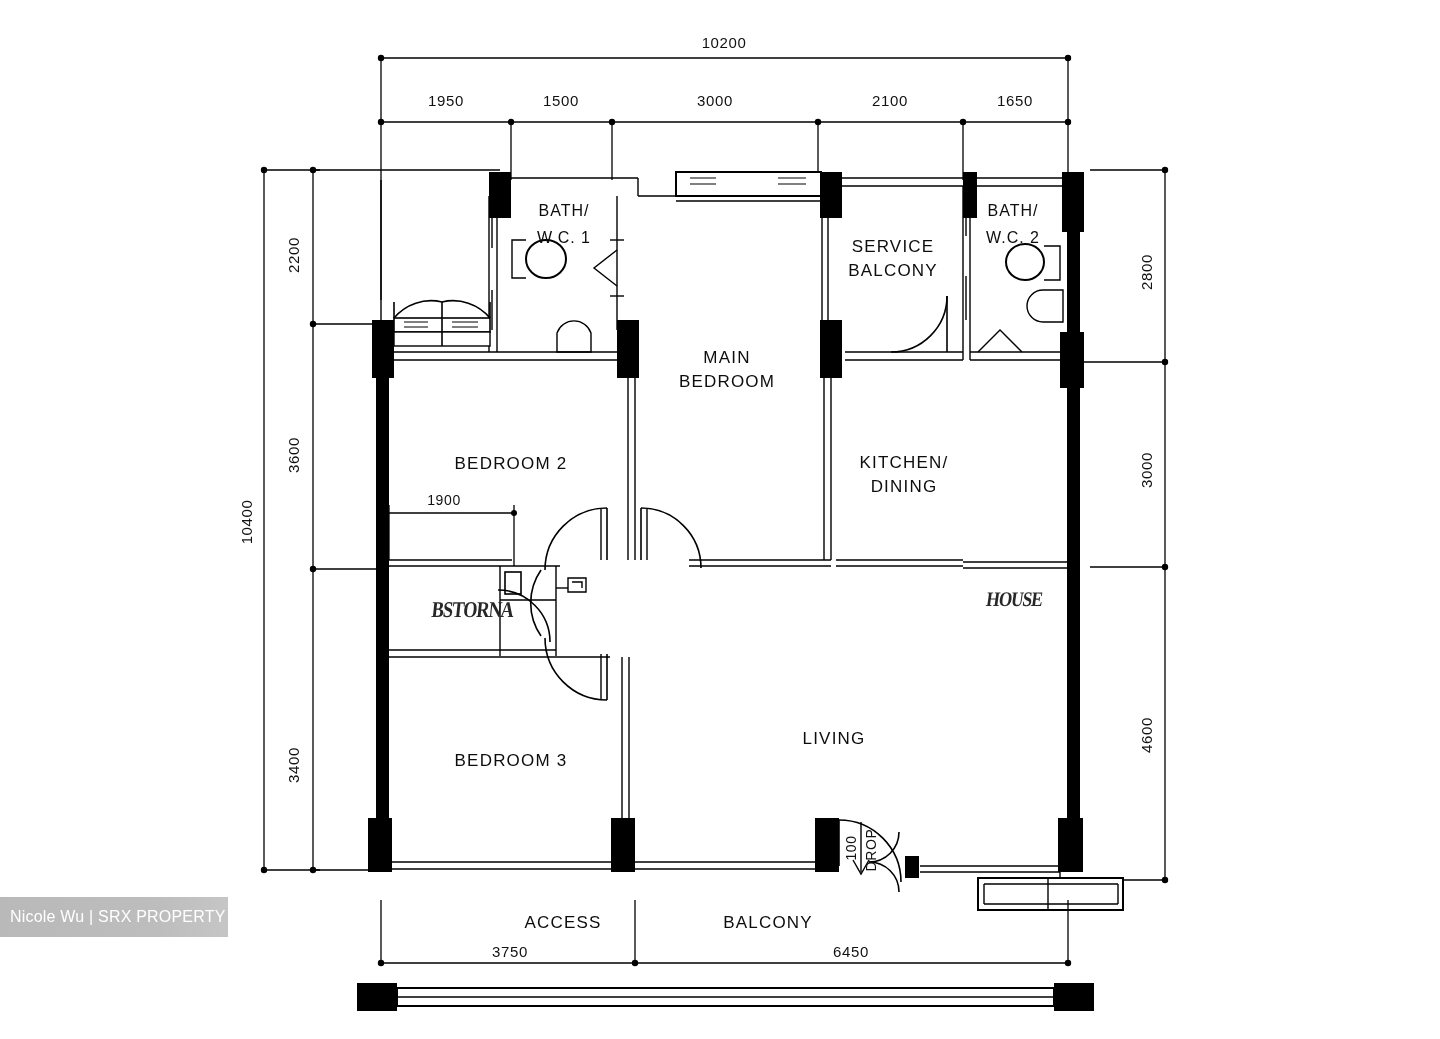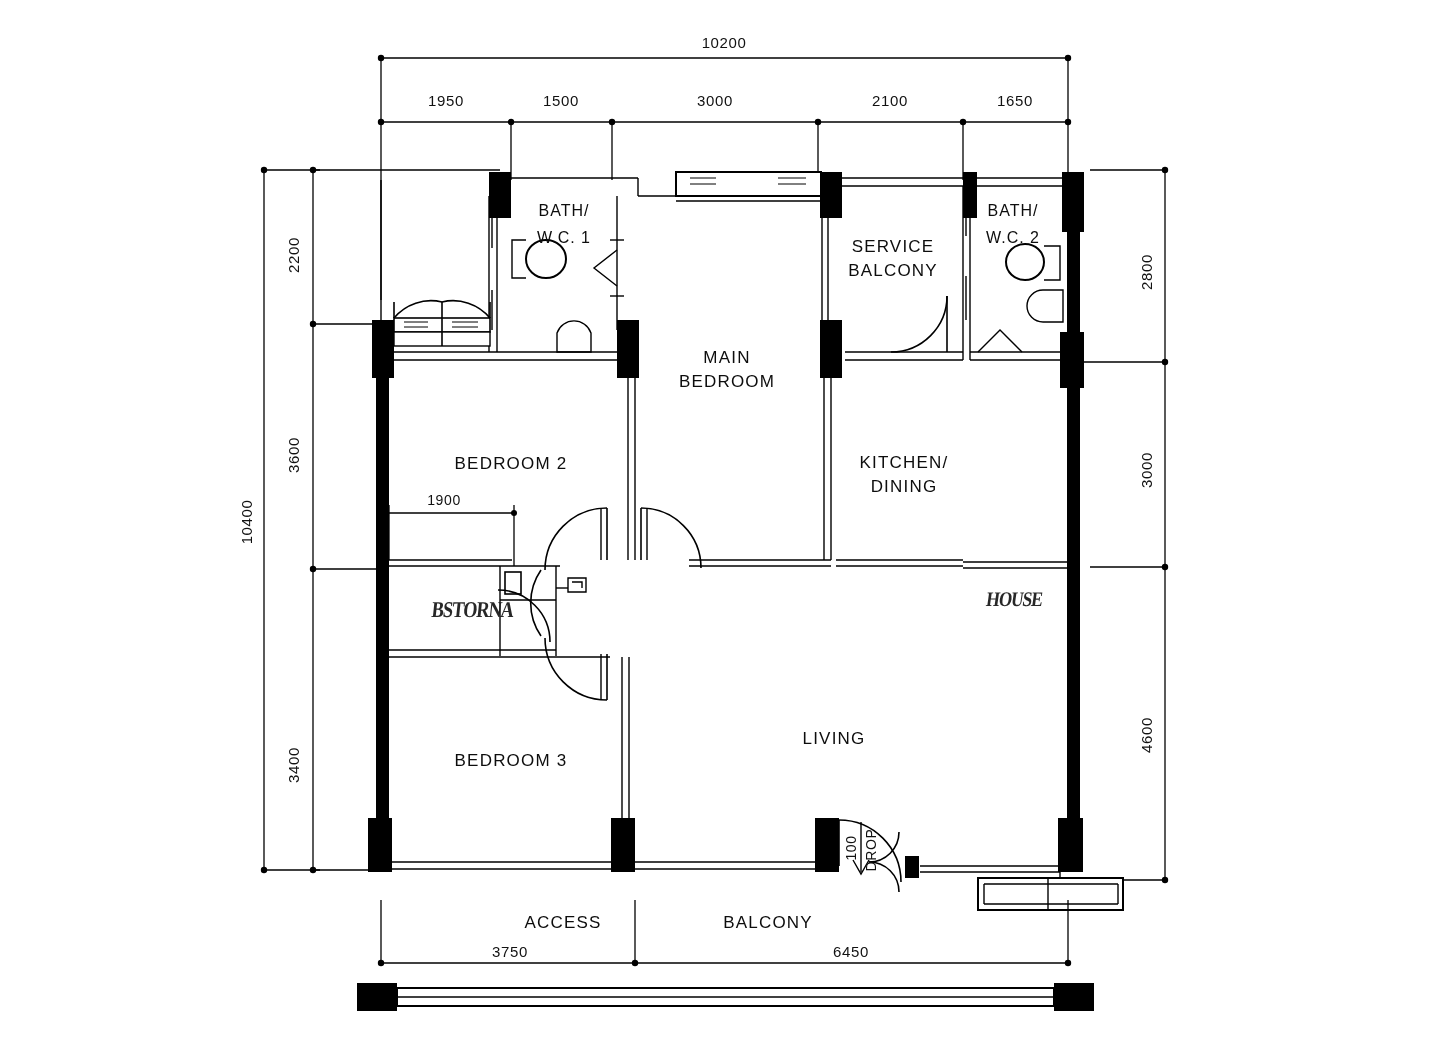--- a/index.html
+++ b/index.html
@@ -418,14 +418,15 @@
       <text class="obscured" x="932" y="604" transform="skewX(-8) translate(85,0) scale(0.96,1.15)" opacity="0.92">HOUSE</text>
     </g>
 
     <g>
       <text class="dim-text-sm" x="856" y="848" transform="rotate(-90 856 848)">100</text>
       <text class="dim-text-sm" x="876" y="850" transform="rotate(-90 876 850)">DROP</text>
     </g>
 
   </svg>
 
+  <div class="watermark">Nicole Wu | SRX PROPERTY</div>
 
 </div>
 
 </body></html>

